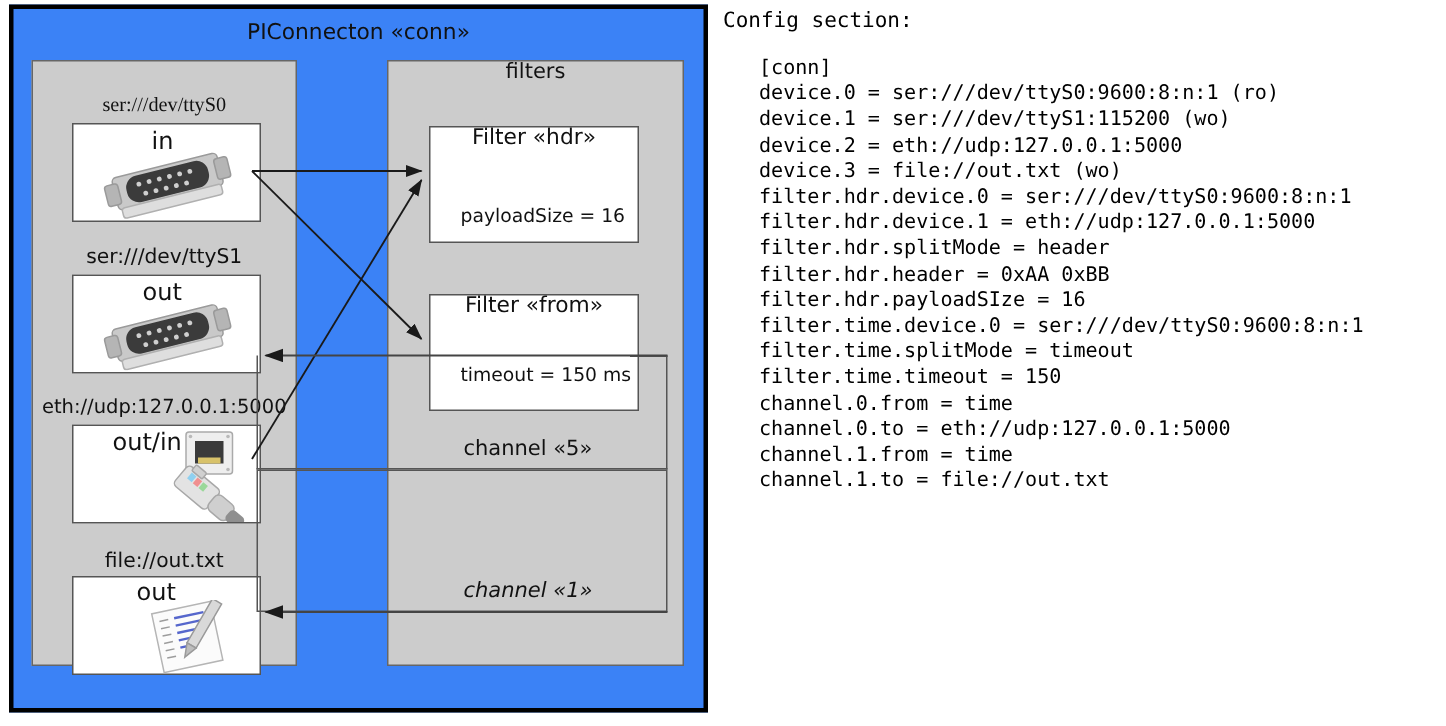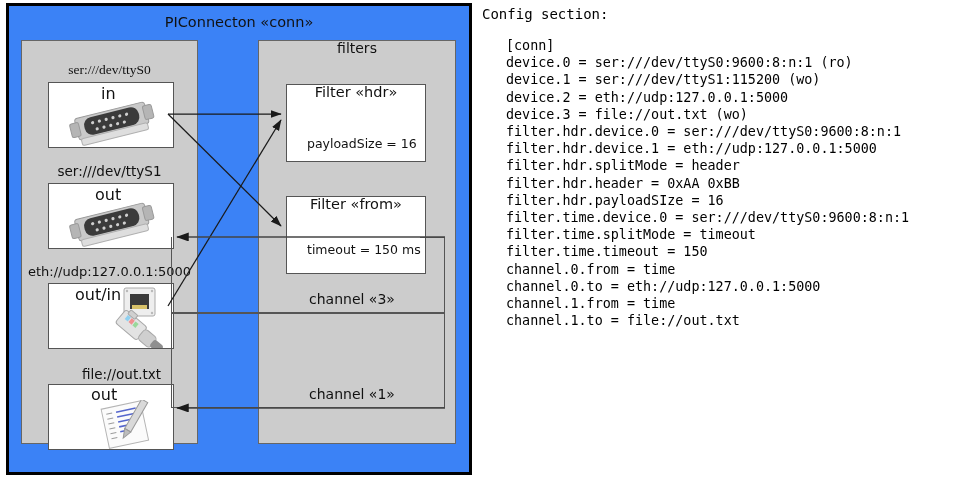--- a/index.html
+++ b/index.html
@@ -125,21 +125,21 @@
       <rect x="12" y="33" width="28" height="17" rx="3" fill="#e3e3e3" stroke="#a8a8a8"></rect>
       <rect x="16" y="30" width="9" height="5" rx="1" fill="#d0d0d0" stroke="#a8a8a8"></rect>
       <rect x="17" y="36" width="4" height="5" fill="#8fd0f0"></rect>
       <rect x="22" y="36" width="4" height="5" fill="#f09090"></rect>
       <rect x="27" y="36" width="4" height="5" fill="#9ad89a"></rect>
       <rect x="39" y="35" width="16" height="13" rx="4" fill="#cfcfcf" stroke="#a8a8a8"></rect>
       <rect x="53" y="37" width="12" height="9" rx="3" fill="#8f8f8f"></rect>
     </g>
   </svg>
 
-  <div class="dev-label" style="left:12px;top:360px;width:177px;padding-left:12px;">file://out.txt</div>
+  <div class="dev-label" style="left:12px;top:360px;width:177px;">file://out.txt</div>
   <div class="wbox" style="left:39px;top:378px;width:126px;height:66px;"></div>
   <div class="dev-caption" style="left:82px;top:379px;">out</div>
   <svg class="icon" style="left:88px;top:394px;" width="62" height="50" viewBox="0 0 62 50">
     <g transform="rotate(-12 31 25)">
       <rect x="8" y="4" width="40" height="40" fill="#fbfbfb" stroke="#b5b5b5"></rect>
       <g stroke="#9c9c9c" stroke-width="1">
         <line x1="12" y1="10" x2="18" y2="10"></line>
           <line x1="12" y1="15" x2="18" y2="15"></line>
         <line x1="12" y1="20" x2="18" y2="20"></line>
           <line x1="12" y1="25" x2="18" y2="25"></line>
@@ -167,24 +167,24 @@
   <div class="filter-title" style="left:277px;top:78px;width:140px;">Filter «hdr»</div>
   <div class="filter-attrs" style="left:298px;top:130px;text-align:right;">payloadSize = 16</div>
 
   <div class="wbox" style="left:277px;top:190px;width:140px;height:78px;"></div>
   <div class="filter-title" style="left:277px;top:190px;width:140px;">Filter «from»</div>
   <div class="filter-attrs" style="left:286px;top:236px;margin-left:12px;">timeout = 150 ms</div>
 
   <div class="chan" style="left:162px;top:231px;width:274px;height:76px;border-top:none;"></div>
   <div class="chan" style="left:411px;top:231px;width:25px;height:2px;border:none;
               border-top:1.6px solid #555555;"></div>
-  <div class="chan-label" style="left:300px;top:285px;right:auto;bottom:auto;">channel «3»</div>
+  <div class="chan-label" style="left:300px;top:285px;right:auto;bottom:auto;">channel «5»</div>
 
   <div class="chan" style="left:162px;top:307px;width:274px;height:95px;"></div>
-  <div class="chan-label" style="left:300px;top:380px;right:auto;bottom:auto;">channel «1»</div>
+  <div class="chan-label" style="left:300px;top:380px;right:auto;bottom:auto;font-style:italic;">channel «1»</div>
 
   <svg class="overlay" viewBox="0 0 466 472">
     <defs>
       <marker id="ah" markerWidth="9" markerHeight="9" refX="8.4" refY="3.2" orient="auto" markerUnits="strokeWidth">
         <path d="M0,0 L9,3.2 L0,6.4 z" fill="#1a1a1a"></path>
       </marker>
     </defs>
     <g stroke="#1a1a1a" stroke-width="1.25" fill="none">
 
       <line x1="159" y1="108" x2="272" y2="108" marker-end="url(#ah)"></line>

